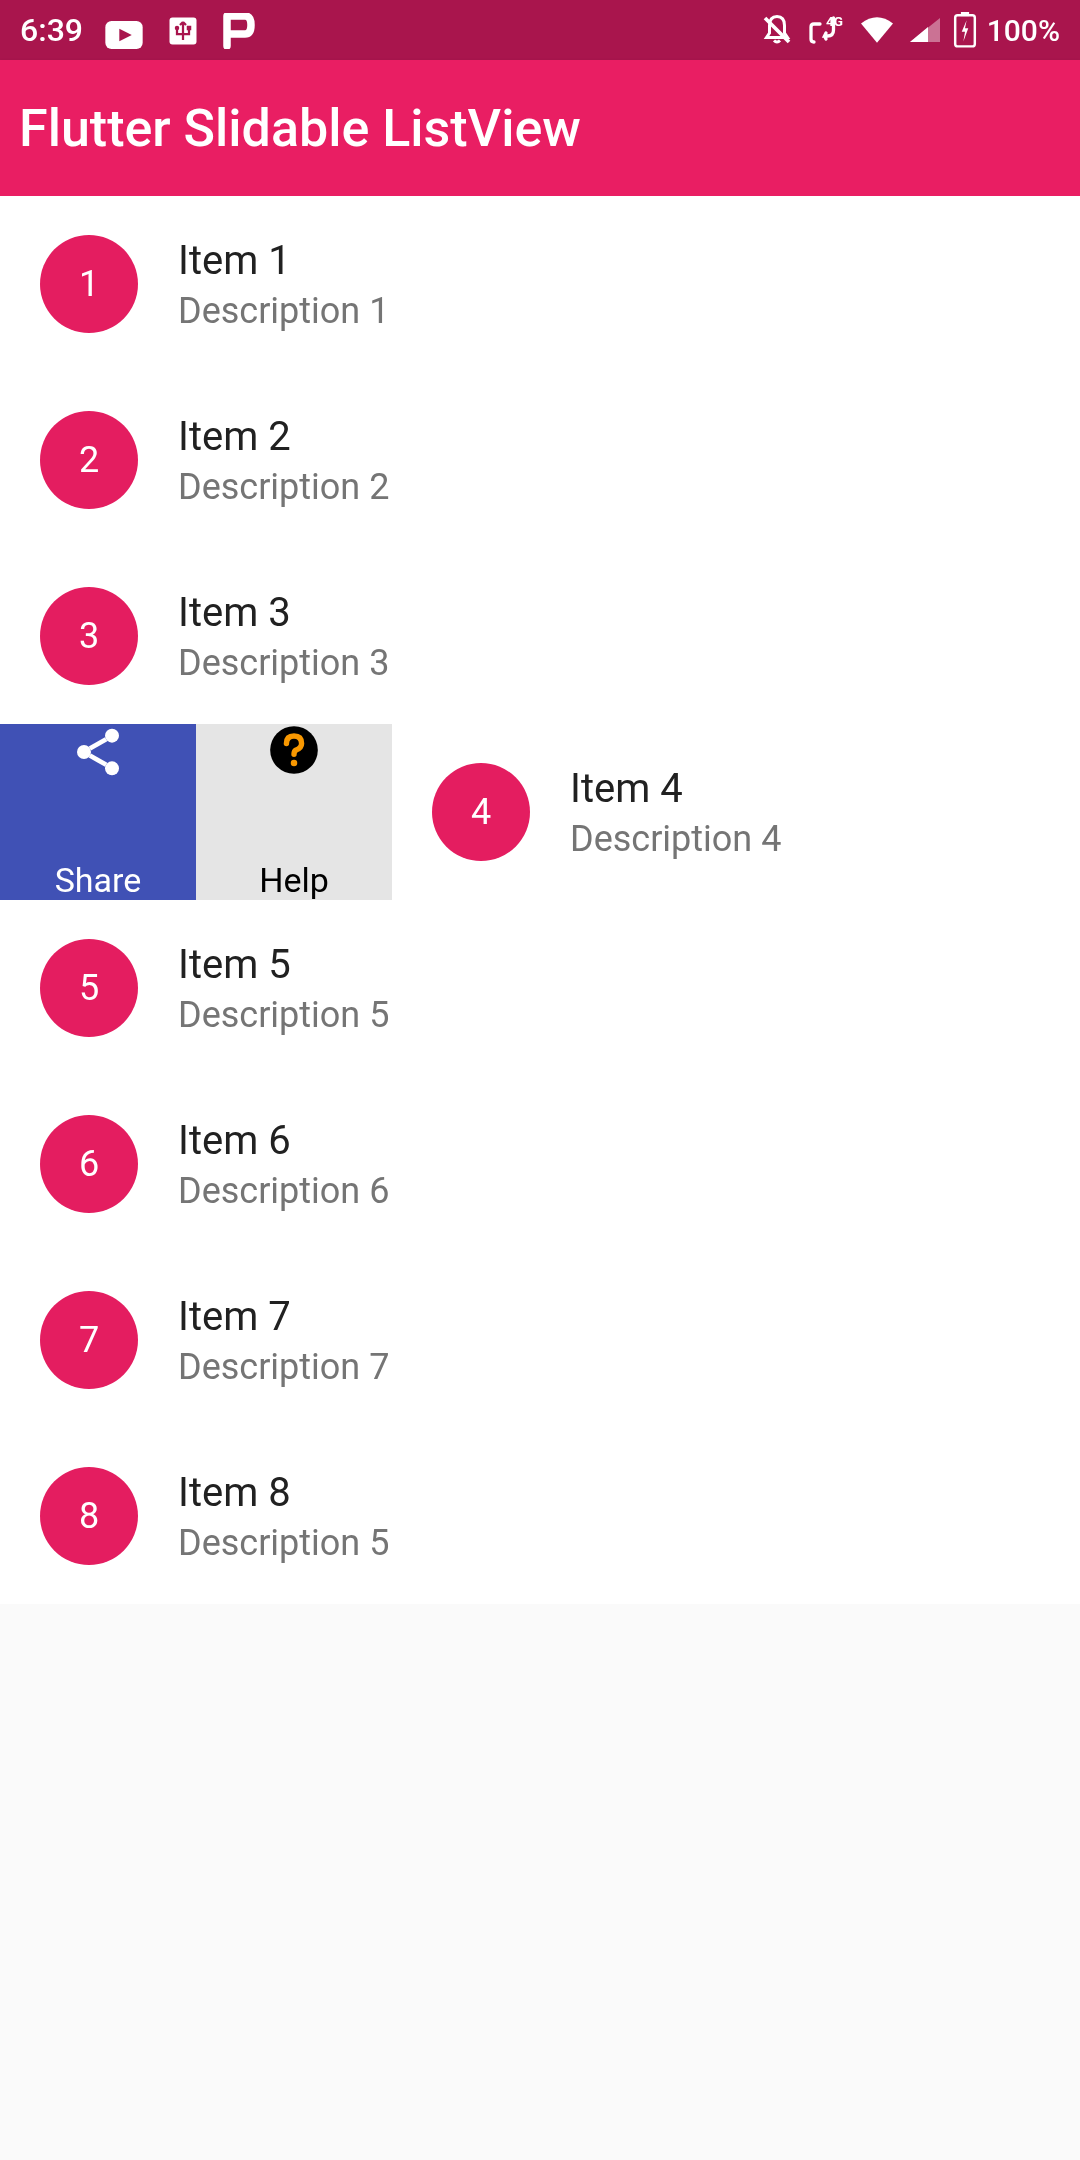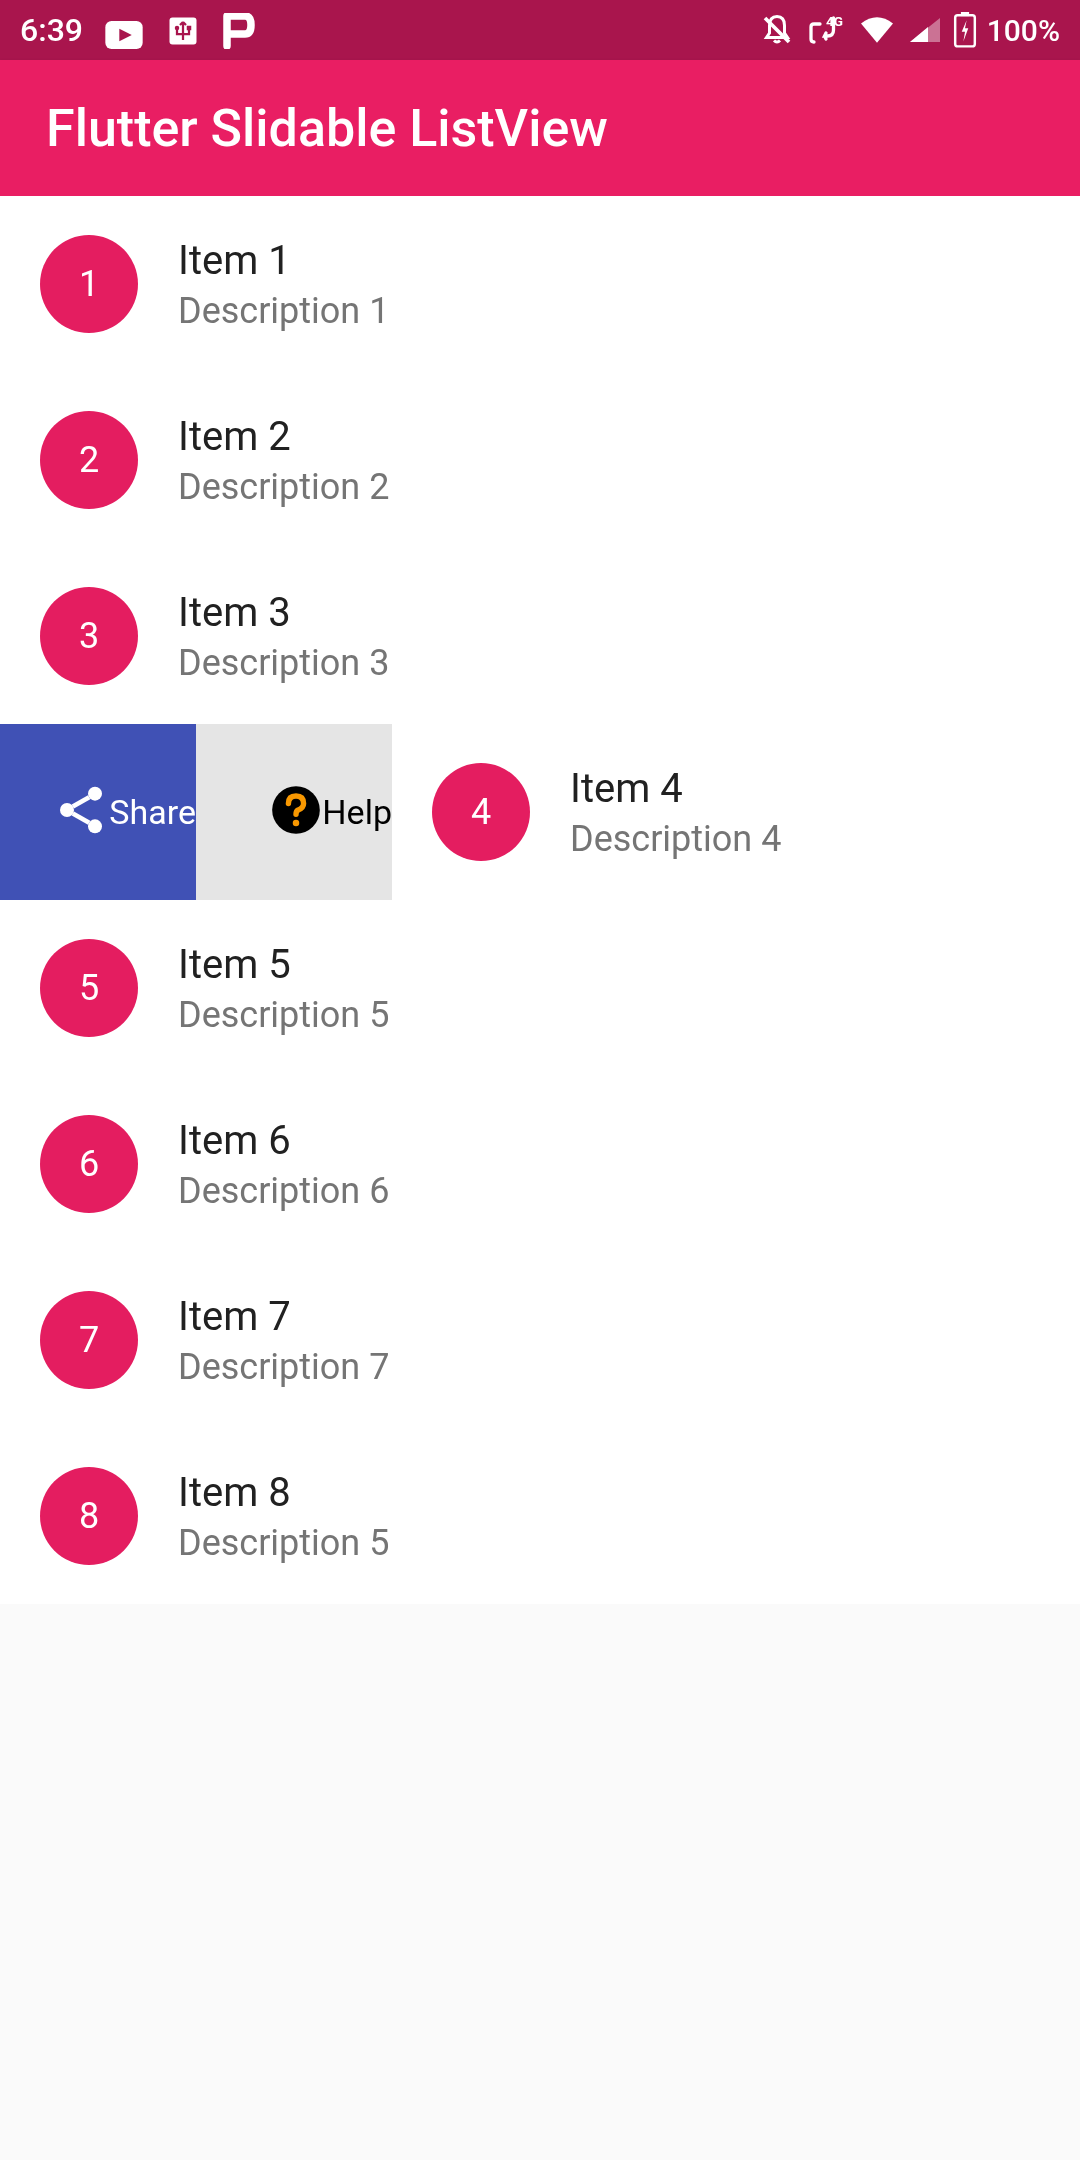--- a/index.html
+++ b/index.html
@@ -48,21 +48,21 @@
     .status-icon {
       display: inline-flex;
       align-items: center;
     }
 
     .app-bar {
       height: 136px;
       background: #E91E63;
       display: flex;
       align-items: center;
-      padding: 0 46px;
+      padding: 0 19px;
       box-shadow: 0 2px 4px rgba(0,0,0,0.2);
     }
 
     .app-title {
       color: white;
       font-size: 52px;
       font-weight: 500;
     }
 
     .list-view {
@@ -88,22 +88,23 @@
 
     .slide-actions {
       display: flex;
       height: 176px;
     }
 
     .slide-action {
       width: 196px;
       height: 176px;
       display: flex;
-      align-items: center;
-      justify-content: flex-end;
+      flex-direction: column;
+      align-items: center;
+      justify-content: space-between;
       gap: 0;
       cursor: pointer;
     }
 
     .slide-action.share {
       background: #4051B5;
     }
 
     .slide-action.help {
       background: #e5e5e5;

